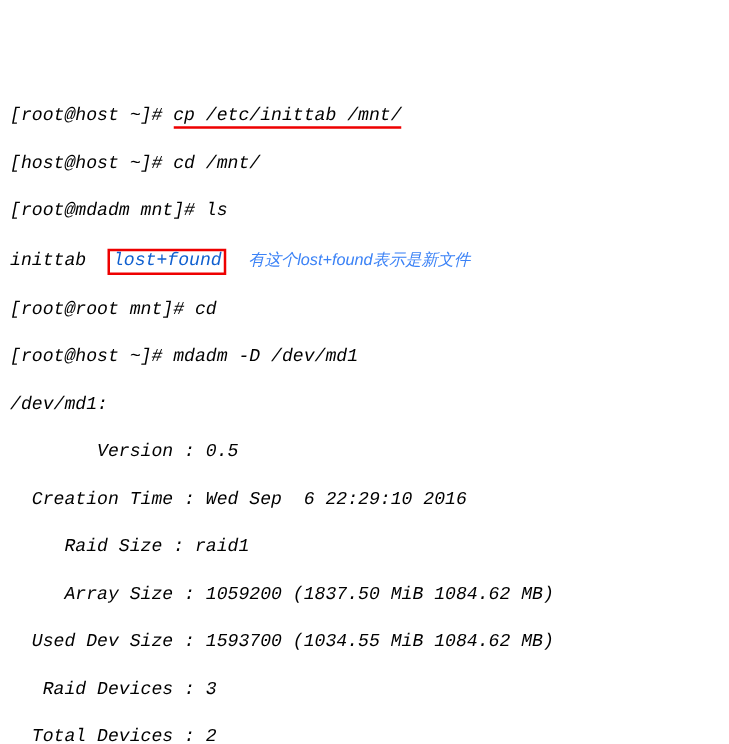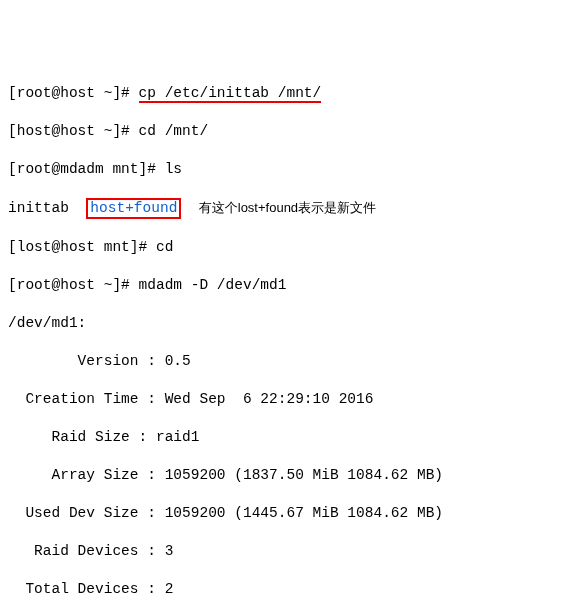--- a/index.html
+++ b/index.html
@@ -7,57 +7,57 @@
     padding: 8px;
     background: #fff;
     font-family: "Consolas", "Courier New", monospace;
     font-size: 14.5px;
     line-height: 19px;
     color: #000;
     white-space: pre;
     width: 583px;
     box-sizing: border-box;
   }
-  .line { white-space: pre; }
+  .line { white-space: pre; font-style: italic; }
   .underline-red {
     border-bottom: 2px solid #e00;
     padding-bottom: 0px;
   }
   .blue { color: #1060d0; }
   .box-red {
     border: 2px solid #e00;
     padding: 0 2px;
     box-sizing: border-box;
     display: inline-block;
     line-height: 17px;
   }
   .ann-red {
-    color: #000000;
+    color: #3b82f6;
     font-family: "Microsoft YaHei", "SimSun", sans-serif;
     font-size: 13px;
     white-space: nowrap;
   }
 </style>
 </head>
 <body>
 
 
 
 <div class="line"><span>[root@host ~]# </span><span class="underline-red">cp /etc/inittab /mnt/</span></div>
 <div class="line">[host@host ~]# cd /mnt/</div>
 <div class="line">[root@mdadm mnt]# ls</div>
-<div class="line"><span>inittab  </span><span class="box-red blue">host+found</span><span>  </span><span class="ann-red">有这个lost+found表示是新文件</span></div>
-<div class="line">[lost@host mnt]# cd</div>
+<div class="line"><span>inittab  </span><span class="box-red blue">lost+found</span><span>  </span><span class="ann-red">有这个lost+found表示是新文件</span></div>
+<div class="line">[root@root mnt]# cd</div>
 <div class="line">[root@host ~]# mdadm -D /dev/md1</div>
 <div class="line">/dev/md1:</div>
 <div class="line">        Version : 0.5</div>
 <div class="line">  Creation Time : Wed Sep  6 22:29:10 2016</div>
 <div class="line">     Raid Size : raid1</div>
 <div class="line">     Array Size : 1059200 (1837.50 MiB 1084.62 MB)</div>
-<div class="line">  Used Dev Size : 1059200 (1445.67 MiB 1084.62 MB)</div>
+<div class="line">  Used Dev Size : 1593700 (1034.55 MiB 1084.62 MB)</div>
 <div class="line">   Raid Devices : 3</div>
 <div class="line">  Total Devices : 2</div>
 
 <div class="line"></div>
 
 
 
 
 
 

